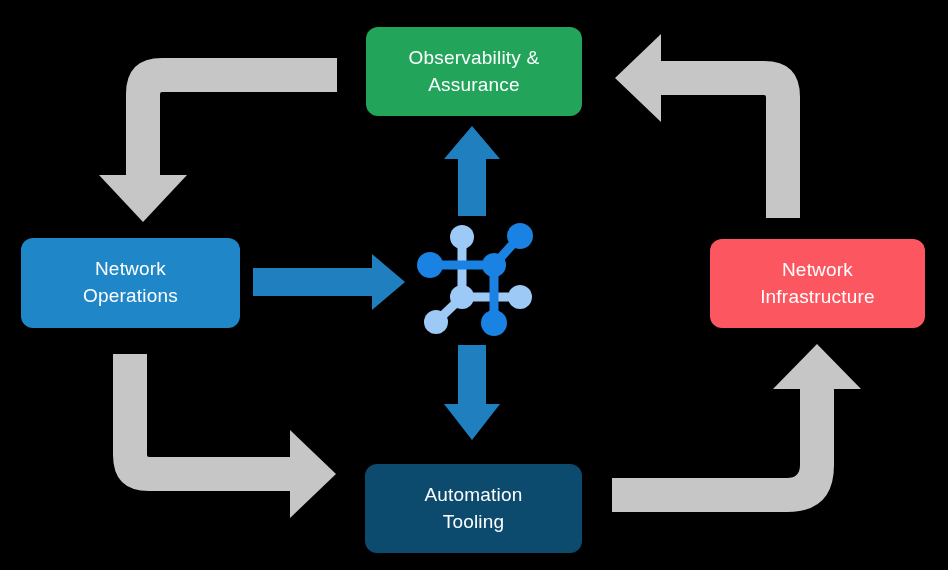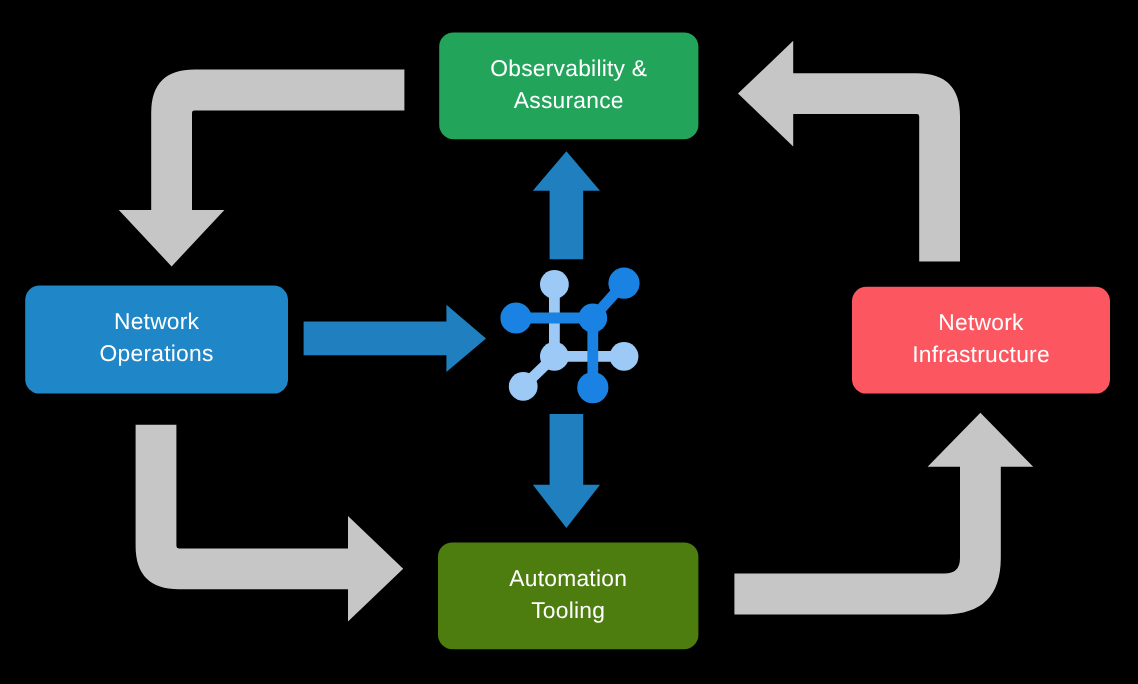--- a/index.html
+++ b/index.html
@@ -175,18 +175,18 @@
   <div class="node-box" id="box-netops" style="background: rgb(31, 134, 200); color: rgb(255, 255, 255);">
     <span>Network
 Operations</span>
   </div>
 
   <div class="node-box" id="box-netinfra" style="background: rgb(252, 86, 96); color: rgb(255, 255, 255);">
     <span>Network
 Infrastructure</span>
   </div>
 
-  <div class="node-box" id="box-automation" style="background: #4d7c0f; color: rgb(255, 255, 255);">
+  <div class="node-box" id="box-automation" style="background: #0c4a6e; color: rgb(255, 255, 255); margin-top: 12px;">
     <span>Automation
 Tooling</span>
   </div>
 
 </div>
 
 </body></html>

